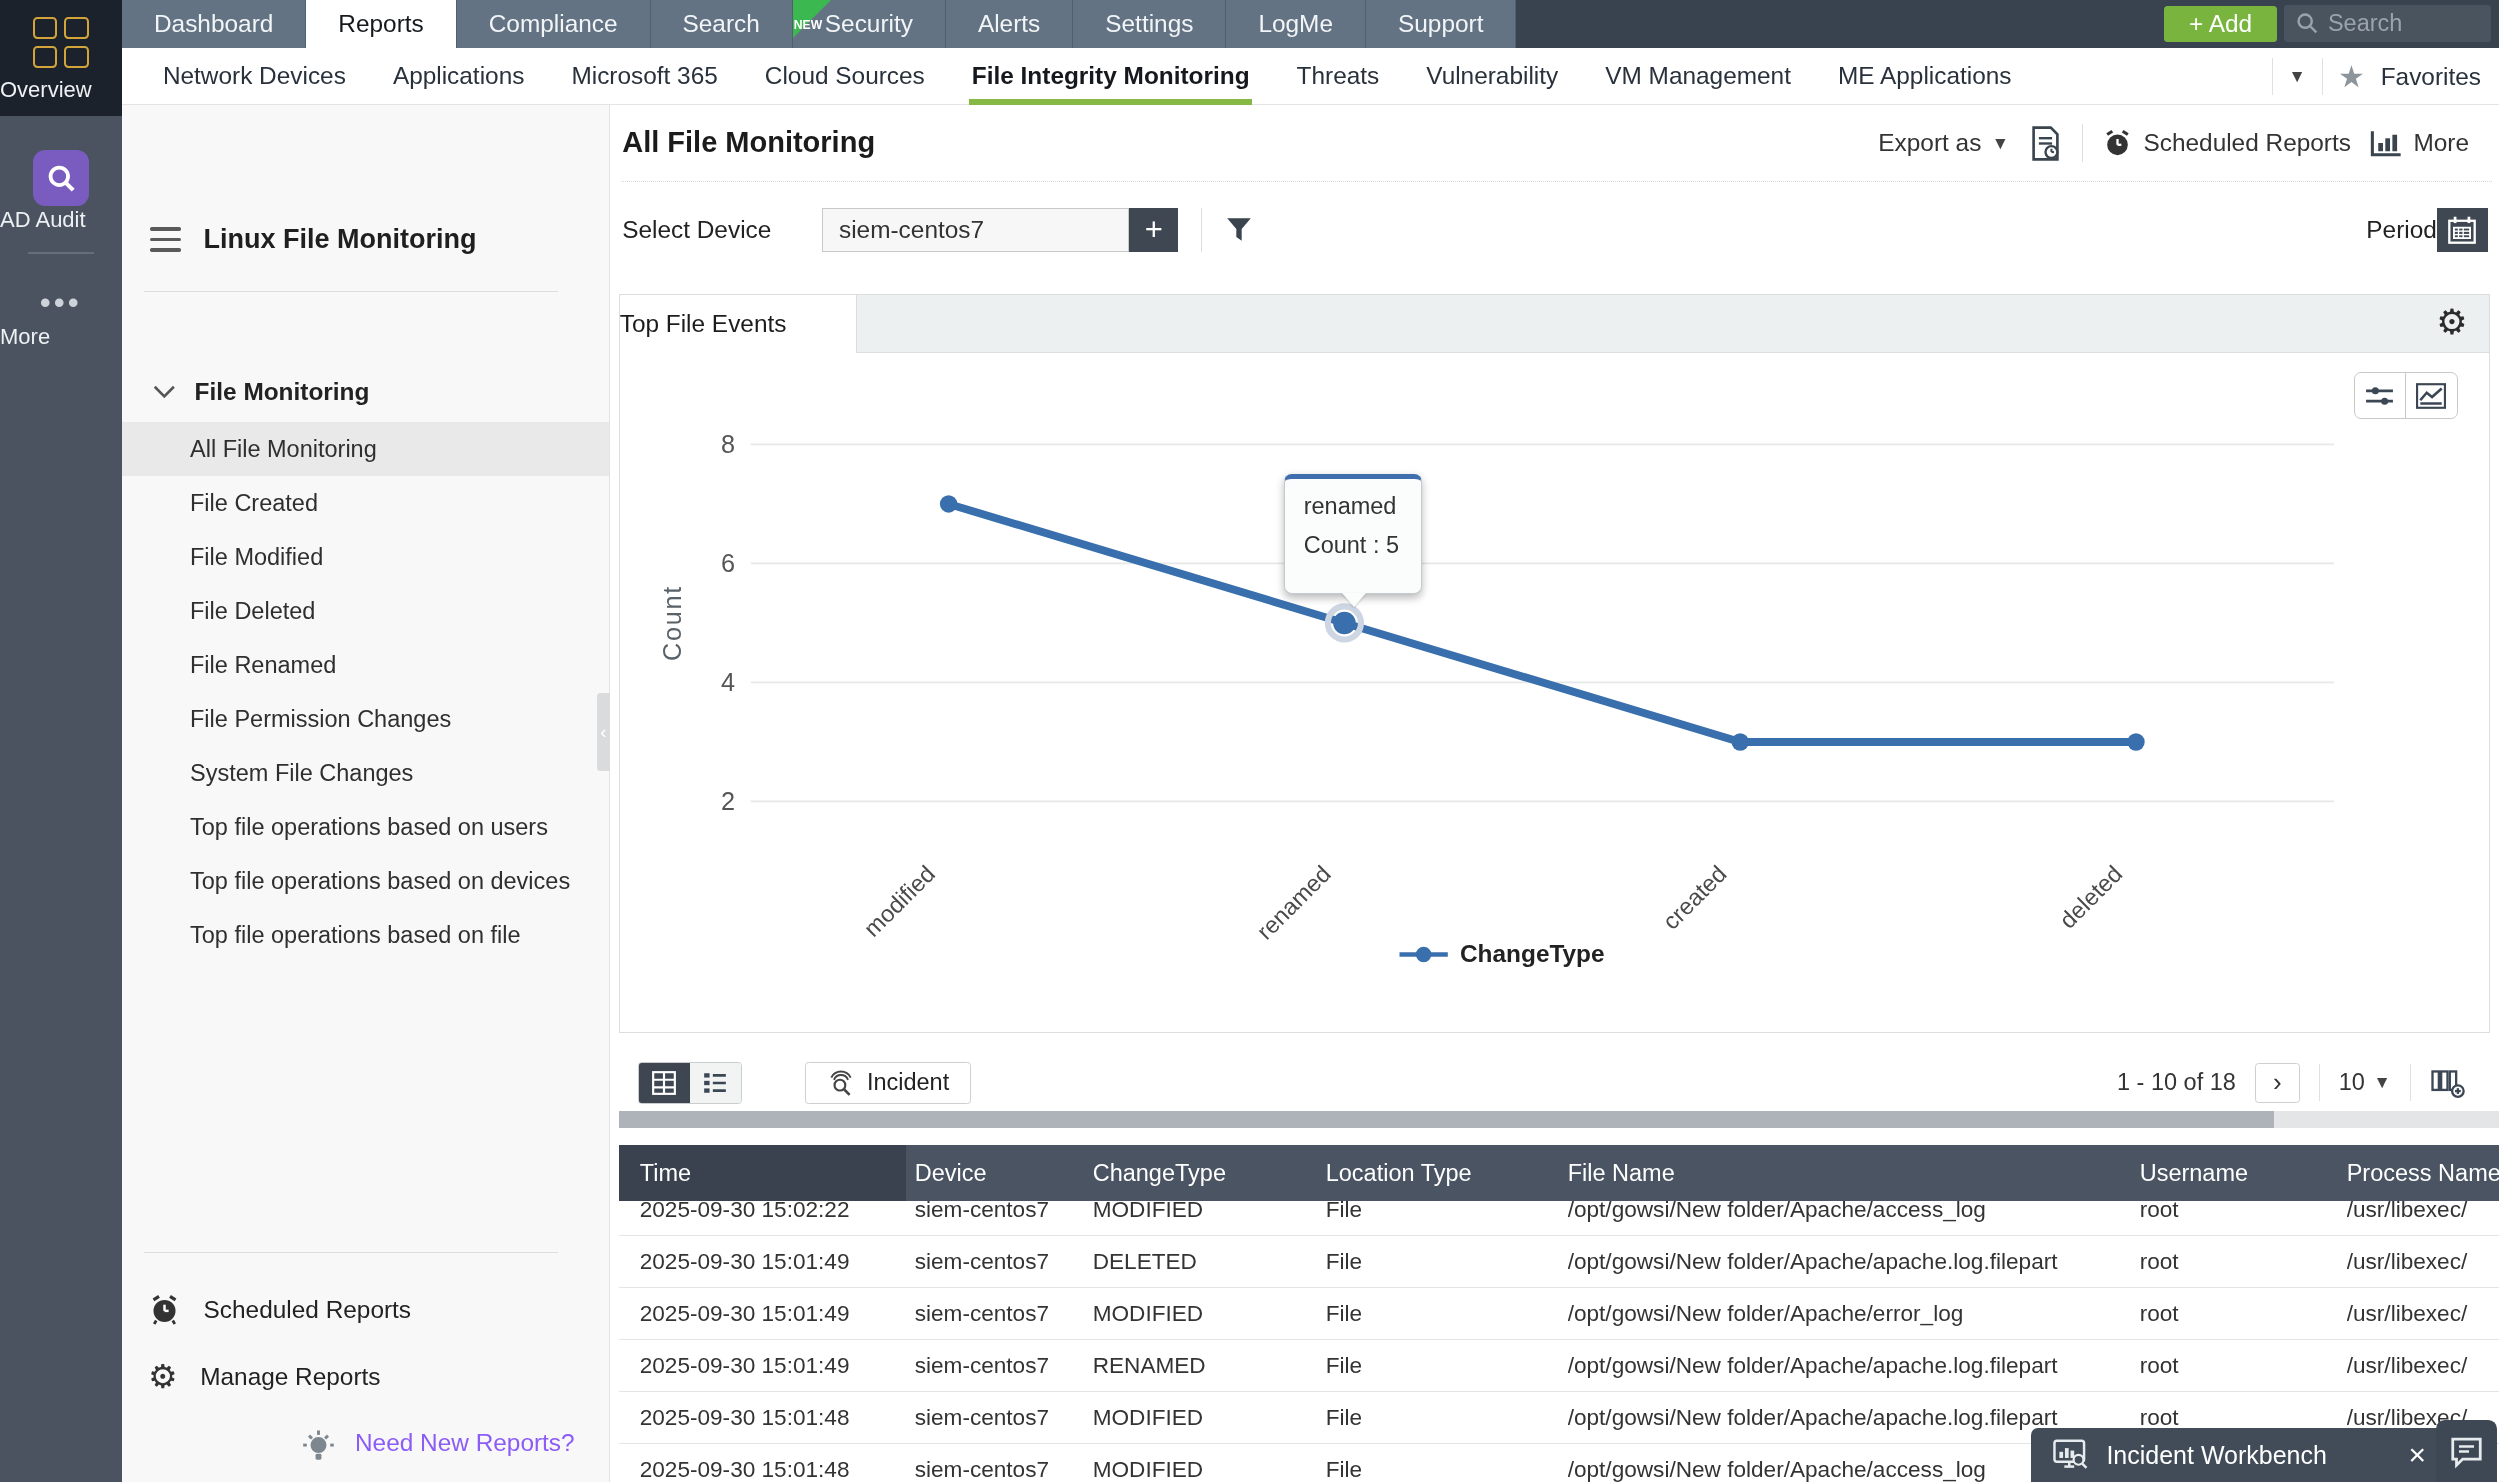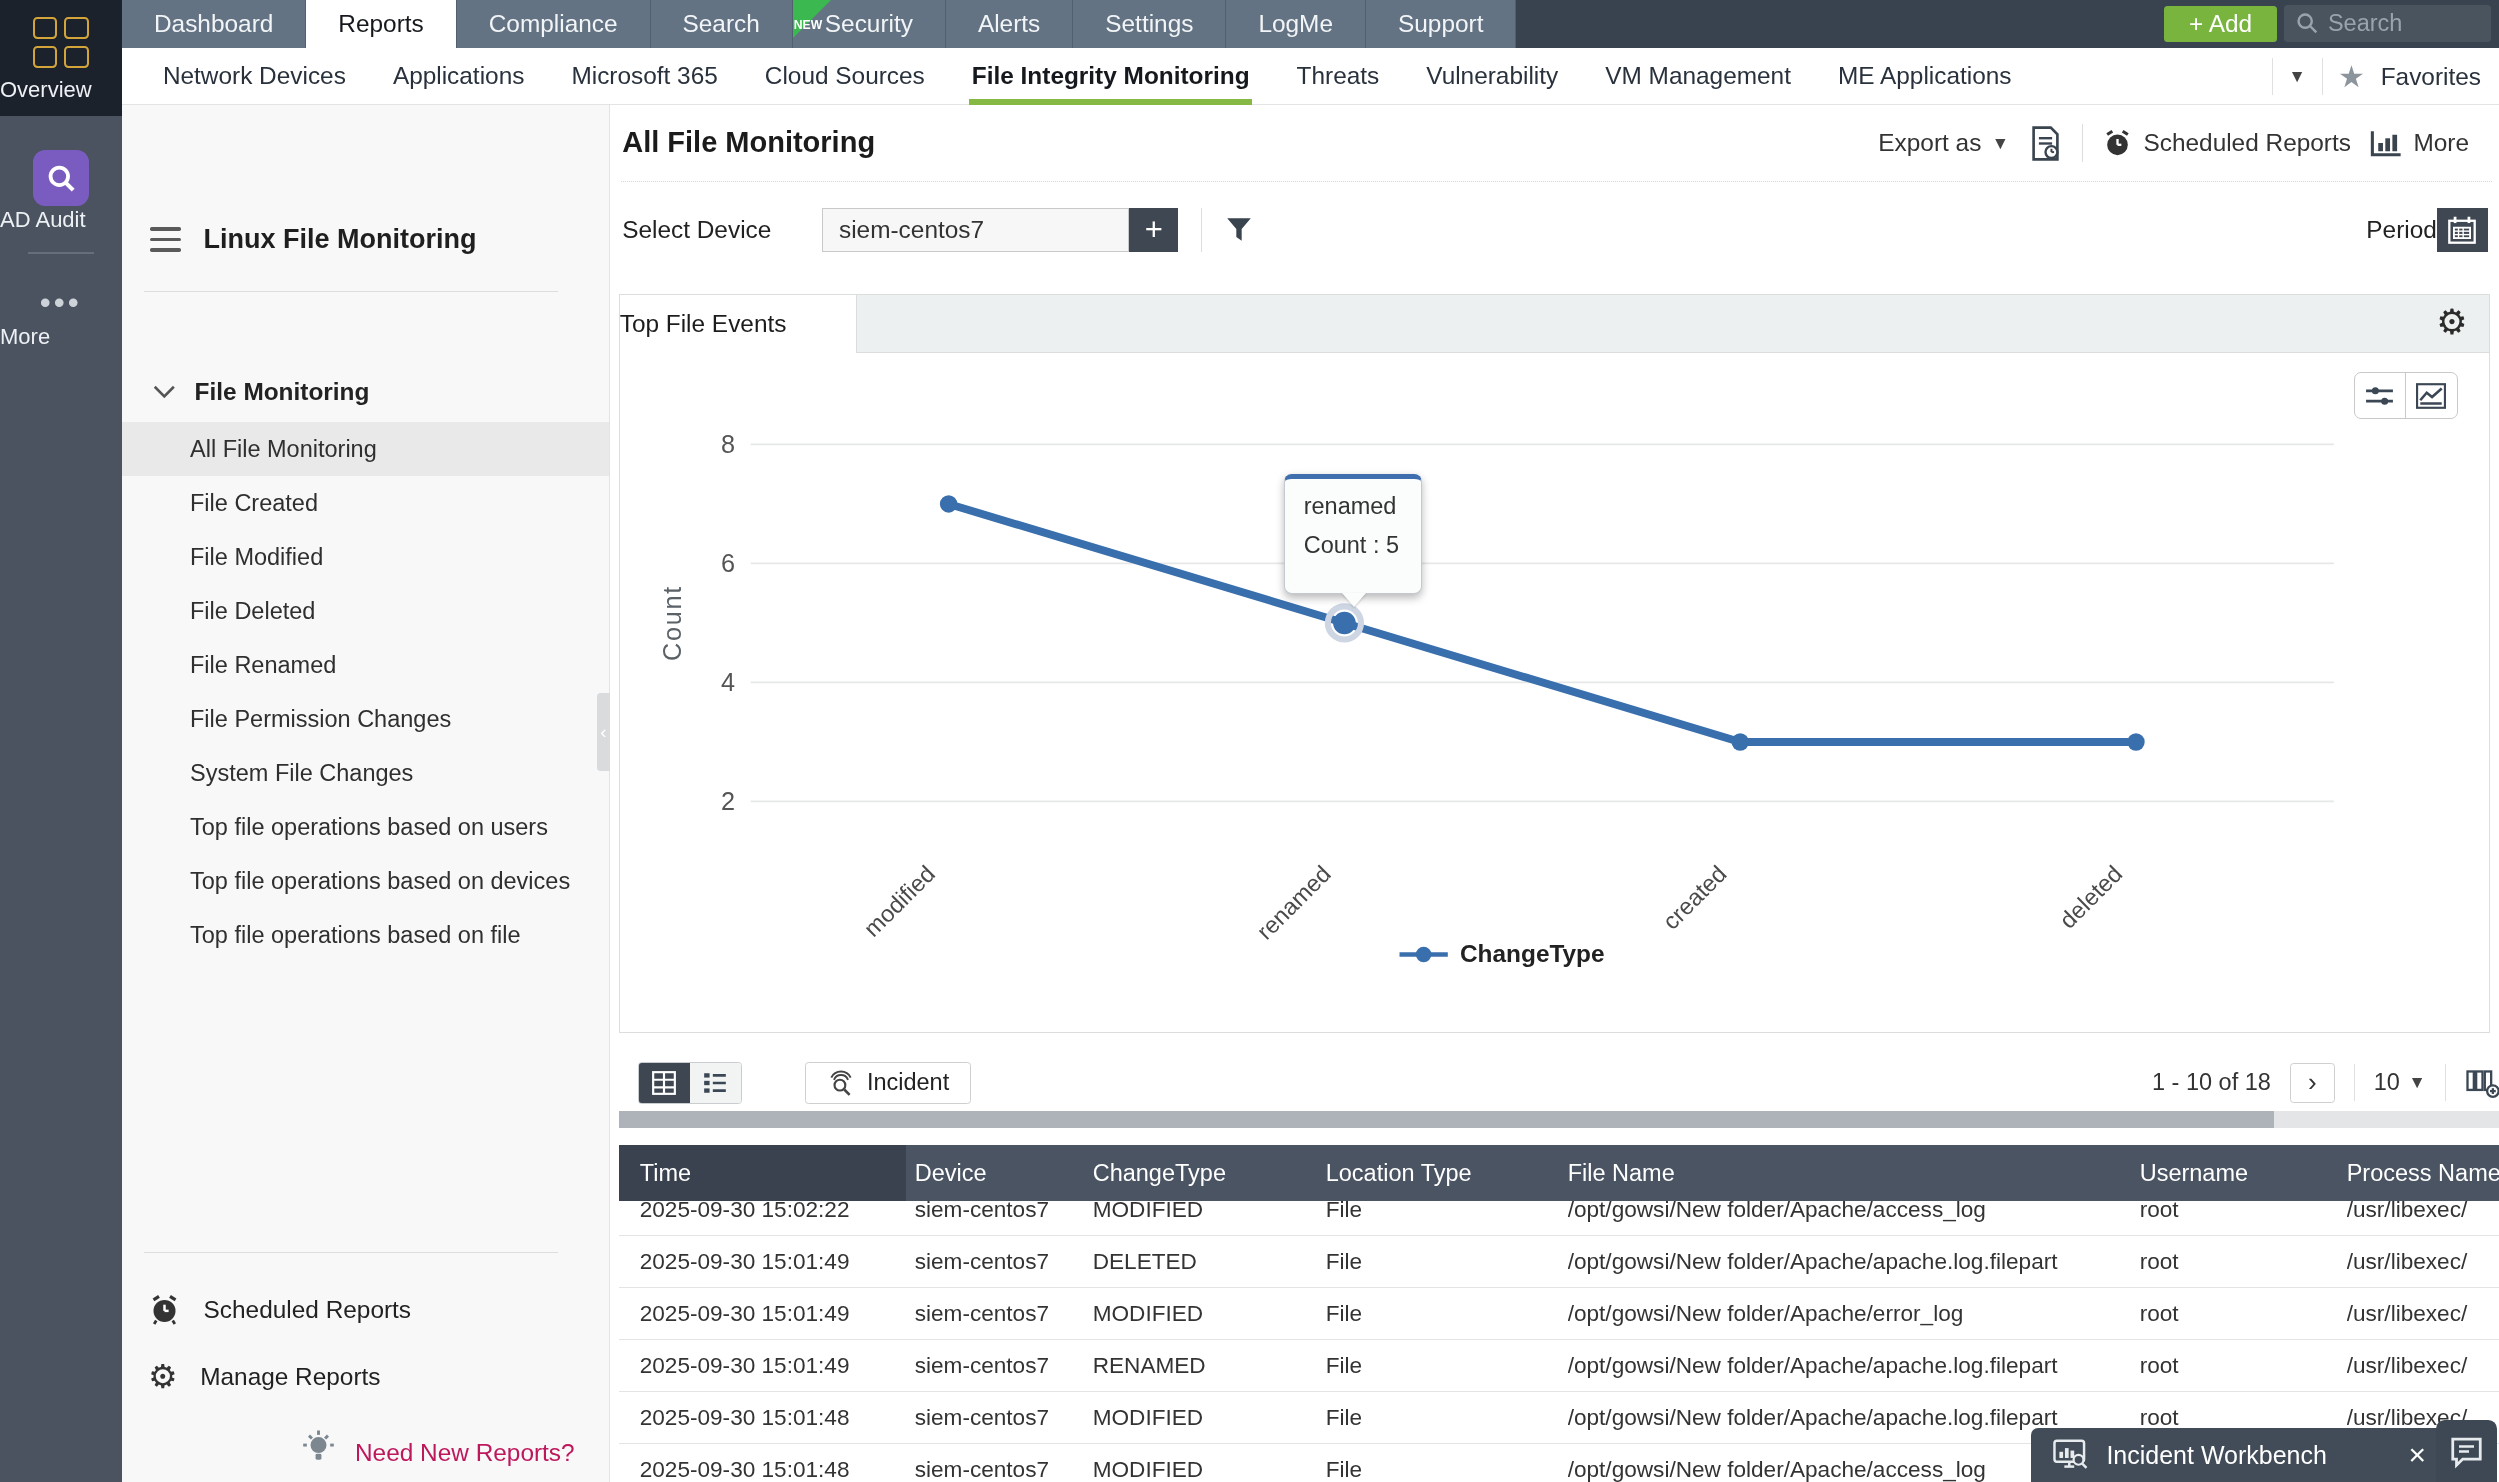--- a/index.html
+++ b/index.html
@@ -49,21 +49,21 @@
   .sb-search { position:absolute; left:20px; top:207px; width:418px; height:44px; background:#fff; border:0.9px solid #c9c9c9; border-radius:1.7px; display:flex; align-items:center; padding:0 14px; }
   .sb-search input { flex:1; border:none; outline:none; background:transparent; font-size:22.6px; color:#444; font-family:inherit; }
   .sb-search input::placeholder { color:#8e8e8e; }
   .sb-group { position:absolute; left:31px; top:273px; display:flex; align-items:center; gap:19px; font-size:24.4px; font-weight:bold; color:#222; cursor:pointer; }
   #sb-items { position:absolute; left:0; top:317px; width:487px; }
   .sb-item { height:54px; line-height:54px; padding-left:68px; font-size:23.5px; color:#2f2f2f; cursor:pointer; white-space:nowrap; }
   .sb-item.selected { background:#e9e9e9; }
   .collapse-handle { position:absolute; left:475px; top:588px; width:13px; height:78px; background:#d9dbdd; border-radius:3.5px 0 0 3.5px; color:#fff; font-size:19px; line-height:78px; text-align:center; cursor:pointer; }
   .sb-div2 { position:absolute; left:22px; top:1147px; width:414px; height:0.9px; background:#ddd; }
   .sb-link { position:absolute; left:26px; display:flex; align-items:center; gap:22.6px; font-size:24.4px; color:#222; cursor:pointer; }
-  .need-new { position:absolute; left:179px; top:1324px; display:flex; align-items:flex-end; gap:19px; font-size:24.4px; color:#be185d; cursor:pointer; }
+  .need-new { position:absolute; left:179px; top:1324px; display:flex; align-items:flex-start; gap:19px; font-size:24.4px; color:#8b5cf6; cursor:pointer; }
 
   
   #main { position:absolute; left:610px; top:105px; width:1890px; height:1378px; background:#fff; }
   .main-title { position:absolute; left:12.2px; top:21px; font-size:29px; font-weight:bold; color:#1b1b1b; }
   .main-actions { position:absolute; right:31px; top:19px; display:flex; align-items:center; gap:19px; color:#333; font-size:24.4px; }
   .dotted-rule { position:absolute; left:10.5px; top:76px; width:1871px; border-top:1.7px dotted #d8d8d8; }
   .icon-dark { color:#3a444e; }
   .act-sep { width:0.9px; height:38px; background:#ddd; }
   .link-like { display:flex; align-items:center; gap:10.5px; cursor:pointer; white-space:nowrap; }
 
@@ -91,21 +91,21 @@
   .tt-line2 { font-size:23.5px; color:#333; }
   .chart-legend { position:absolute; left:882px; top:645px; transform:translateX(-50%); display:flex; align-items:center; gap:12.2px; font-size:24.4px; font-weight:bold; color:#222; }
 
   
   #table-area { position:absolute; left:8.7px; top:952px; width:1881px; height:426px; }
   .tbl-controls { position:absolute; left:0; top:0; width:100%; height:51px; display:flex; align-items:center; }
   .view-toggle { display:flex; border:0.9px solid #c9cdd0; border-radius:3.5px; overflow:hidden; margin-left:19px; }
   .view-toggle > div { width:51px; height:40px; display:flex; align-items:center; justify-content:center; cursor:pointer; background:#f2f3f3; }
   .view-toggle > div.on { background:#3d4651; }
   .incident-btn { margin-left:63px; height:42px; background:#fff; border:0.9px solid #cfcfcf; border-radius:3.5px; display:flex; align-items:center; gap:12.2px; padding:0 21px; font-size:23.5px; color:#222; cursor:pointer; }
-  .tbl-right { margin-left:auto; display:flex; align-items:center; gap:19px; font-size:23.5px; color:#333; }
+  .tbl-right { margin-left:auto; display:flex; align-items:center; gap:19px; padding-right:35px; font-size:23.5px; color:#333; }
   .pg-next { width:45px; height:40px; background:#fff; border:0.9px solid #cfcfcf; border-radius:3.5px; font-size:26px; color:#333; line-height:37px; text-align:center; cursor:pointer; }
   .pg-size { display:flex; align-items:center; gap:8.7px; cursor:pointer; }
   .hscroll { position:absolute; left:0; top:54px; width:1881px; height:17.4px; background:#e3e5e6; }
   .hscroll .thumb { position:absolute; left:0; top:0; width:1655px; height:17.4px; background:#aeb3b9; }
   .tbl-header { position:absolute; left:0; top:88px; width:1881px; height:56px; background:#4a5462; overflow:hidden; }
   .tbl-header .sorted-bg { position:absolute; left:0; top:0; width:287px; height:56px; background:#39424e; }
   .th-cell { position:absolute; top:0; height:56px; line-height:56px; color:#fff; font-size:23.5px; white-space:nowrap; }
   #tbl-rows { position:absolute; left:0; top:127px; width:1881px; }
   .tbl-row { position:relative; height:52px; border-bottom:0.9px solid #e4e4e4; }
   .td-cell { position:absolute; top:0; height:52px; line-height:52px; font-size:22.6px; color:#333; white-space:nowrap; overflow:hidden; }

